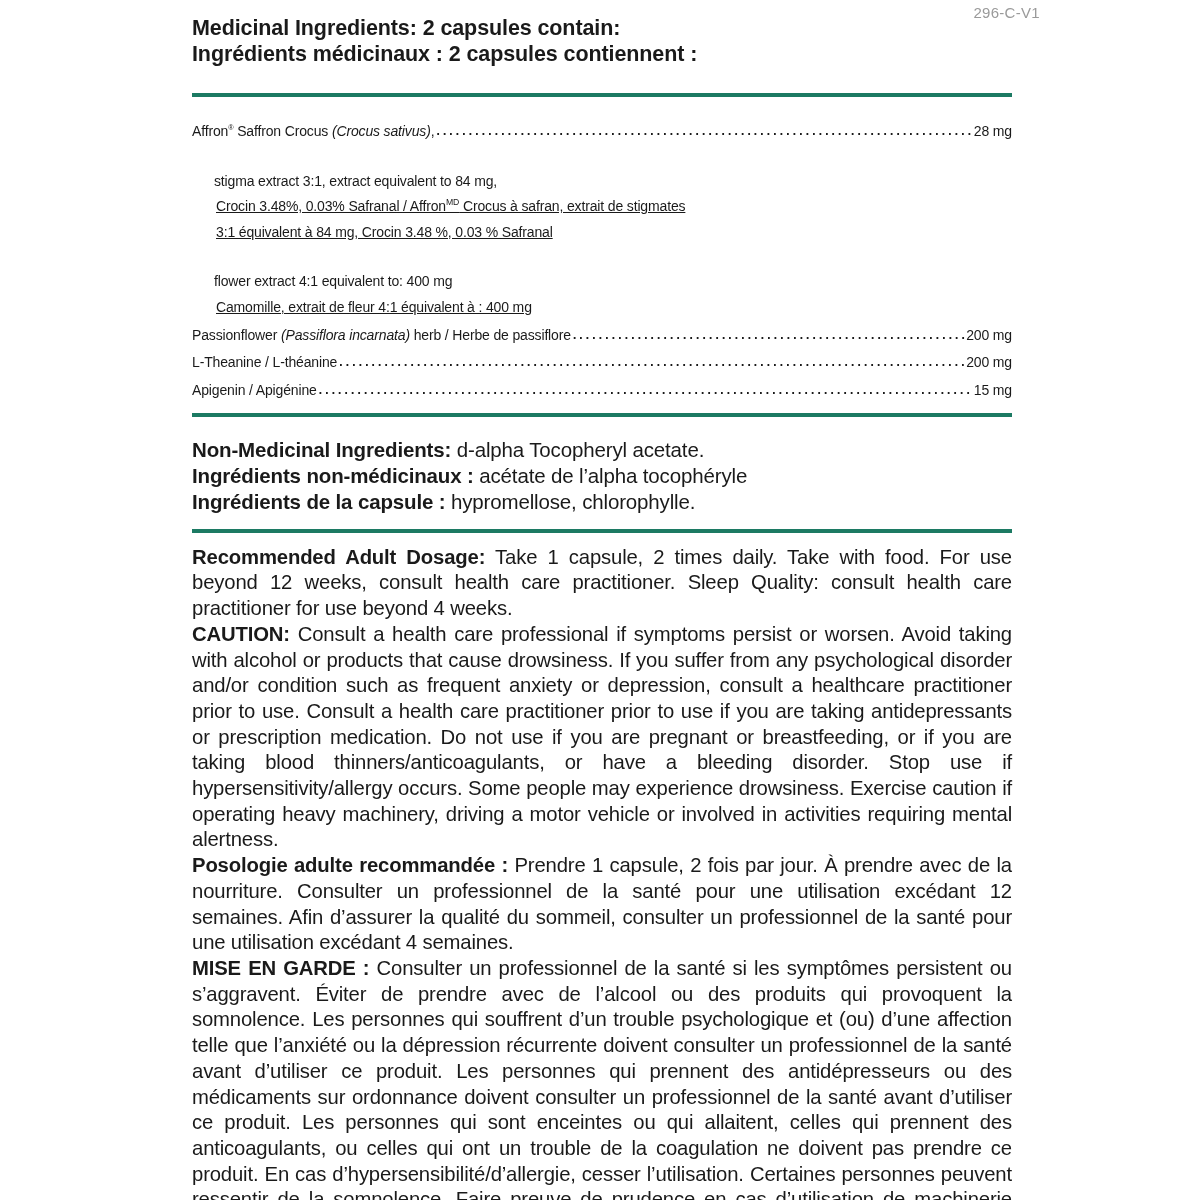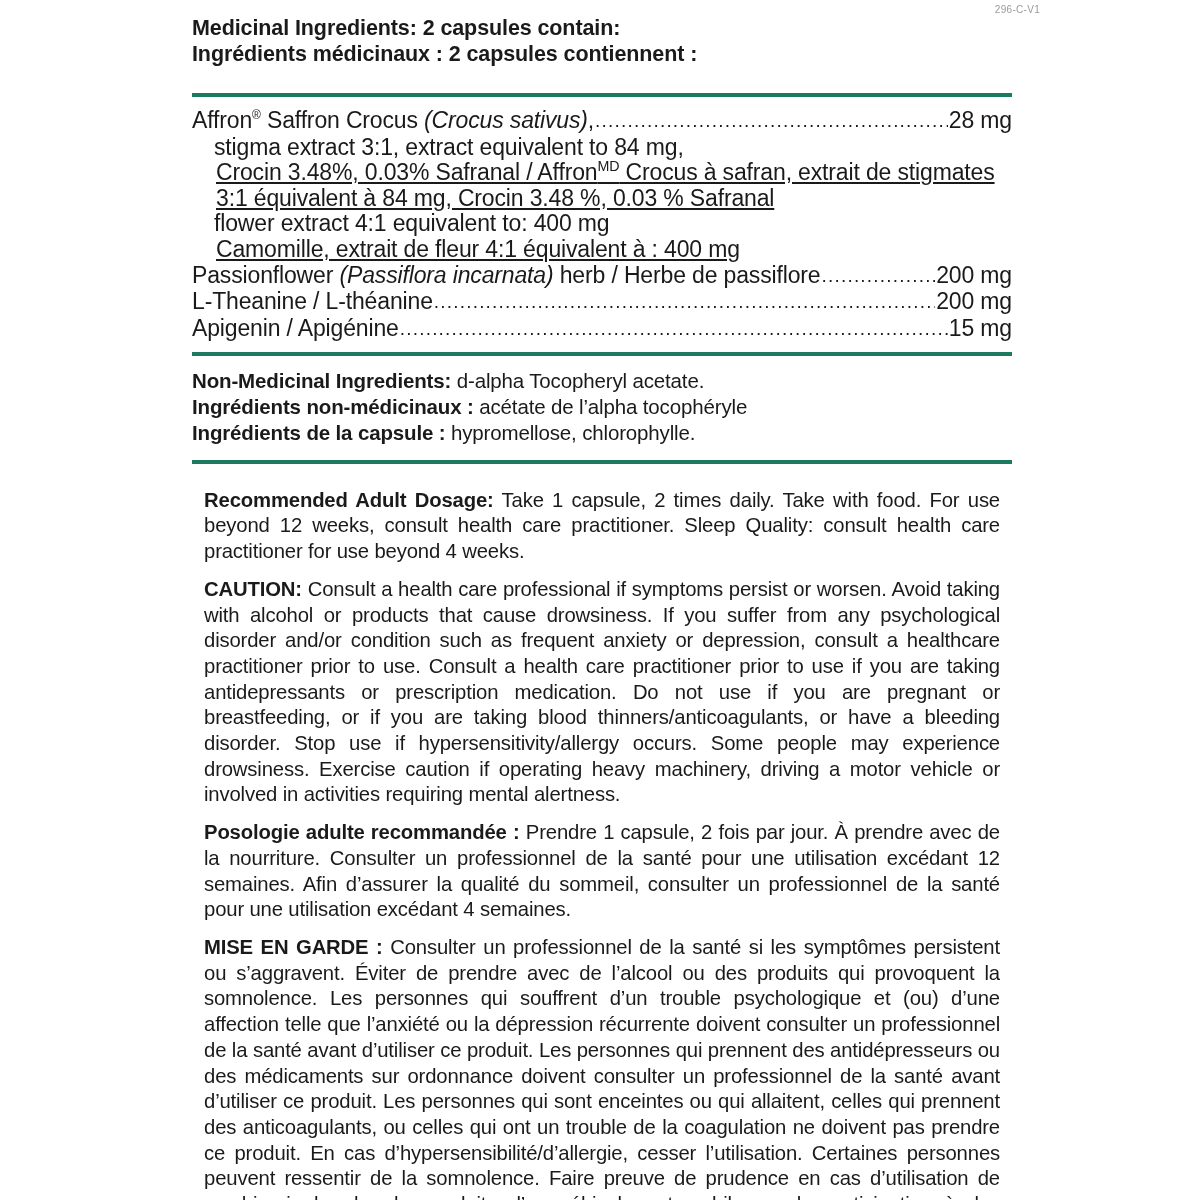--- a/index.html
+++ b/index.html
@@ -20,21 +20,21 @@
     position: absolute;
     left: 0; top: 0;
     width: 1200px;
     height: 1200px;
   }
 
   .code-stamp {
     position: absolute;
     top: 4px;
     right: 160px;
-    font-size: 10px;
+    font-size: 15px;
     color: #9a9a9a;
     letter-spacing: 0.3px;
     font-family: "Liberation Sans", sans-serif;
   }
 
   .content {
     position: absolute;
     left: 192px;
     top: 16px;
     width: 820px;
@@ -50,23 +50,23 @@
     font-weight: bold;
     font-size: 21.5px;
     line-height: 25.5px;
     letter-spacing: -0.1px;
     margin-bottom: 26px;
   }
   .heading-block > div { white-space: nowrap; }
 
   
   .ingredients {
-    padding-top: 11px;
+    padding-top: 20px;
     padding-bottom: 10px;
-    font-size: 23px;
+    font-size: 14px;
     line-height: 25.6px;
     letter-spacing: -0.15px;
   }
   .ing-row {
     display: flex;
     align-items: baseline;
     width: 100%;
   }
   .ing-name {
     white-space: nowrap;
@@ -87,57 +87,58 @@
     color: #1a1a1a;
   }
   .ing-amount {
     flex: 0 0 auto;
     white-space: nowrap;
     text-align: center;
   }
   .ing-sub {
     padding-left: 22px;
     white-space: nowrap;
+    margin-top: 24px;
   }
   .ing-sub2 {
     padding-left: 24px;
     white-space: nowrap;
     text-decoration: underline;
   }
   i, .it { font-style: italic; }
   sup {
     font-size: 0.52em;
     vertical-align: super;
     line-height: 0;
   }
   sup.md {
     font-size: 0.62em;
   }
 
   
   .nonmed {
-    padding-top: 12px;
+    padding-top: 20px;
     padding-bottom: 14px;
     font-size: 20.5px;
     line-height: 25.8px;
     letter-spacing: -0.15px;
   }
   .nonmed div { white-space: nowrap; }
   .lbl { font-weight: bold; }
 
   
   .dosage {
     padding-top: 12px;
     font-size: 20.3px;
     line-height: 25.7px;
     letter-spacing: -0.15px;
     text-align: justify;
     text-justify: inter-word;
   }
-  .para { margin: 12px; text-align: justify; }
+  .para { margin: 0; text-align: justify; }
 </style>
 </head>
 <body>
 
 <div id="label-root">
 
   <div class="code-stamp">296-C-V1</div>
 
   <div class="content">
 

